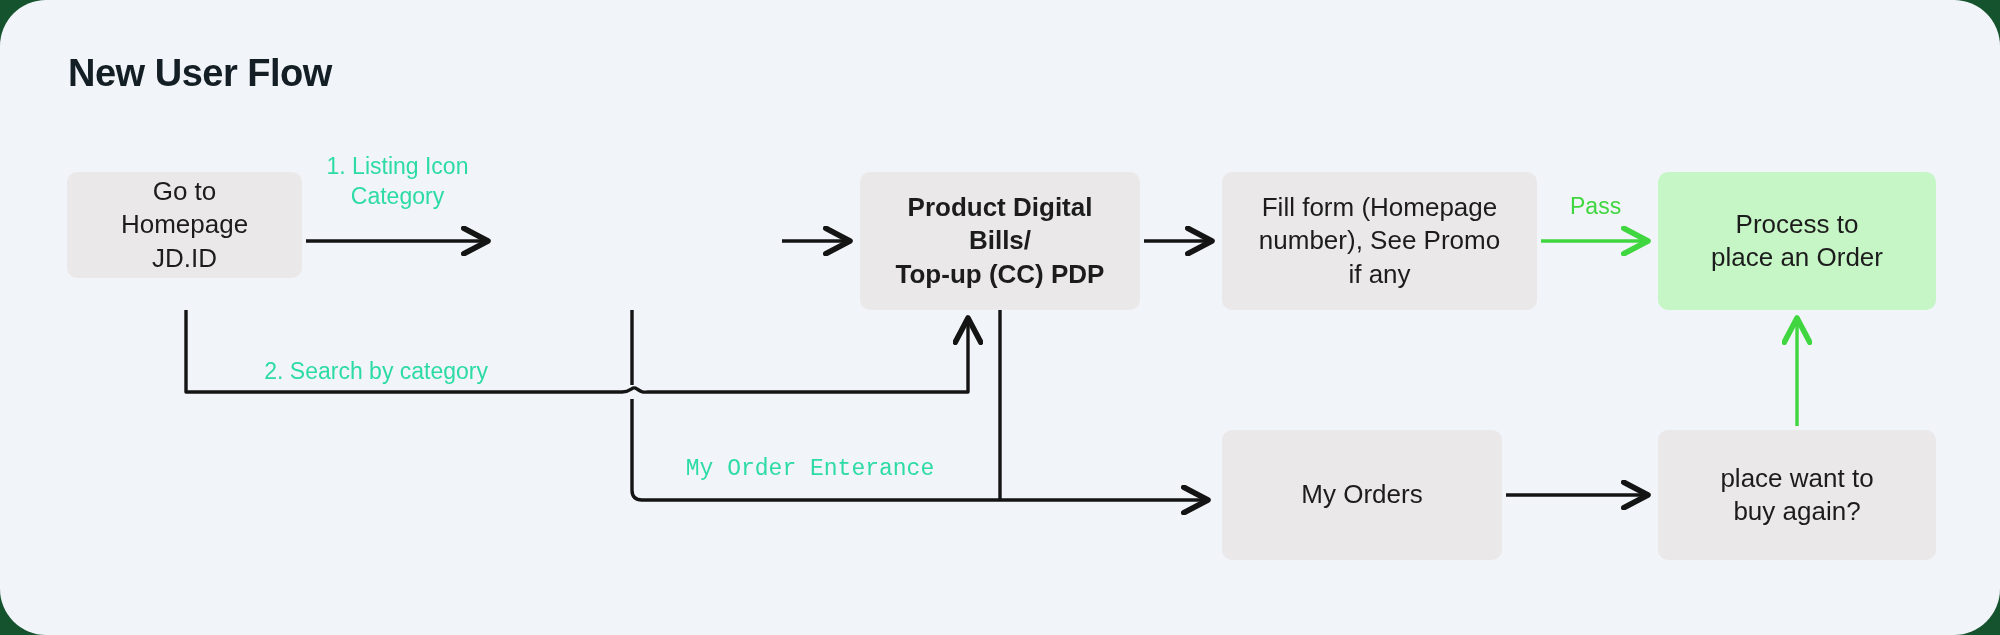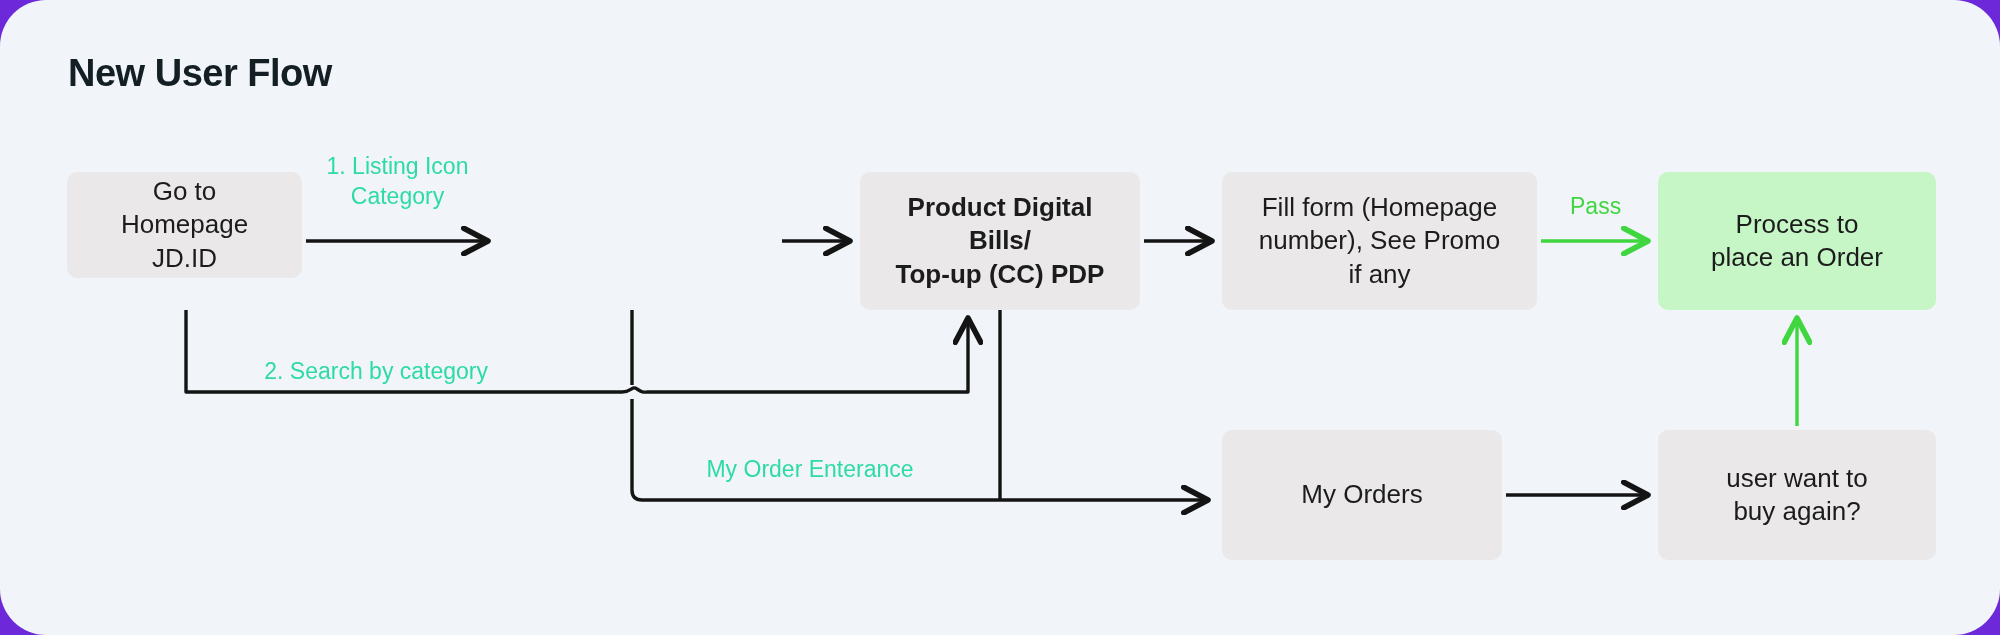--- a/index.html
+++ b/index.html
@@ -10,21 +10,21 @@
   body {
     width: 2000px;
     height: 635px;
     font-family: "Liberation Sans", sans-serif;
     overflow: hidden;
   }
   #canvas {
     position: relative;
     width: 2000px;
     height: 635px;
-    background: #6d28d9;
+    background: #14532d;
   }
   #card {
     position: absolute;
     left: 0; top: 0;
     width: 2000px;
     height: 635px;
     background: #F1F4F9;
     border-radius: 46px;
     overflow: hidden;
   }
@@ -142,27 +142,27 @@
     <div class="node green" style="left:1658px; top:172px; width:278px; height:138px;">
       <span>Process to
 place an Order</span>
     </div>
 
     <div class="node" style="left:1222px; top:430px; width:280px; height:130px;">
       <span>My Orders</span>
     </div>
 
     <div class="node" style="left:1658px; top:430px; width:278px; height:130px;">
-      <span>user want to
+      <span>place want to
 buy again?</span>
     </div>
 
     <div class="edge-label" style="left:310px; top:152px; width:175px;">1. Listing Icon
 Category</div>
 
     <div class="edge-label" style="left:208px; top:357px; width:280px; text-align:right;">2. Search  by category</div>
 
-    <div class="edge-label" style="left:685px; top:455px; width:250px;">My Order Enterance</div>
+    <div class="edge-label" style="left:685px; top:455px; width:250px;font-family:Liberation Mono, monospace;">My Order Enterance</div>
 
     <div class="edge-label pass" style="left:1570px; top:192px; width:70px; text-align:left;">Pass</div>
 
   </div>
 </div>
 
 </body></html>

